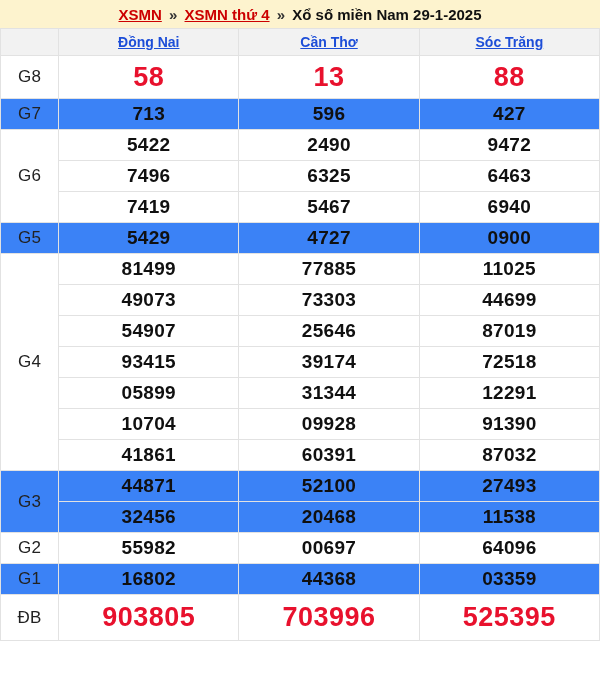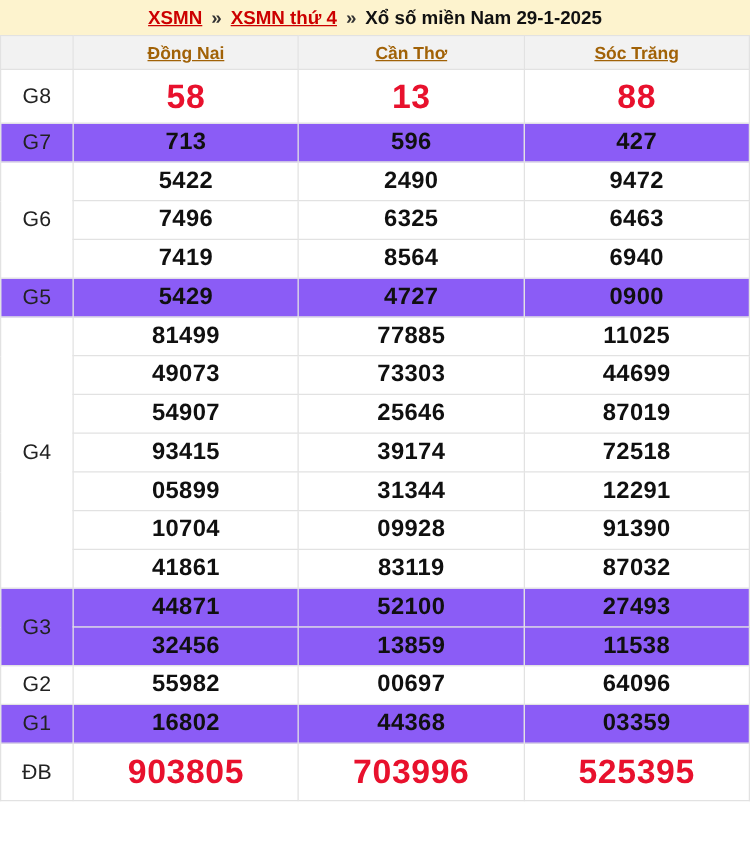--- a/index.html
+++ b/index.html
@@ -58,35 +58,35 @@
   table.result th,
   table.result td {
     border: 1px solid #e2e2e2;
     padding: 0;
     text-align: center;
     vertical-align: middle;
     background-clip: padding-box;
   }
   table.result tr.shaded > td,
   table.result tr.shaded > th {
-    background: #8b5cf6;
+    background: #3b82f6;
   }
   table.result tr.plain > td,
   table.result tr.plain > th {
     background: #ffffff;
   }
 
   
   thead th {
     background: #f2f2f2;
     height: 26px;
     font-weight: normal;
   }
   .prov-link {
-    color: #a16207;
+    color: #1d4ed8;
     text-decoration: underline;
     font-size: 14px;
     font-weight: bold;
     cursor: pointer;
   }
 
   
   td.lbl {
     font-size: 17px;
     font-weight: normal;
@@ -163,21 +163,21 @@
         <td class="num">2490</td>
         <td class="num">9472</td>
       </tr>
       <tr class="plain">
         <td class="num">7496</td>
         <td class="num">6325</td>
         <td class="num">6463</td>
       </tr>
       <tr class="plain">
         <td class="num">7419</td>
-        <td class="num">8564</td>
+        <td class="num">5467</td>
         <td class="num">6940</td>
       </tr>
       <tr class="shaded">
         <td class="lbl" rowspan="1">G5</td>
         <td class="num">5429</td>
         <td class="num">4727</td>
         <td class="num">0900</td>
       </tr>
       <tr class="plain">
         <td class="lbl" rowspan="7">G4</td>
@@ -205,32 +205,32 @@
         <td class="num">31344</td>
         <td class="num">12291</td>
       </tr>
       <tr class="plain">
         <td class="num">10704</td>
         <td class="num">09928</td>
         <td class="num">91390</td>
       </tr>
       <tr class="plain">
         <td class="num">41861</td>
-        <td class="num">83119</td>
+        <td class="num">60391</td>
         <td class="num">87032</td>
       </tr>
       <tr class="shaded">
         <td class="lbl" rowspan="2">G3</td>
         <td class="num">44871</td>
         <td class="num">52100</td>
         <td class="num">27493</td>
       </tr>
       <tr class="shaded">
         <td class="num">32456</td>
-        <td class="num">13859</td>
+        <td class="num">20468</td>
         <td class="num">11538</td>
       </tr>
       <tr class="plain">
         <td class="lbl" rowspan="1">G2</td>
         <td class="num">55982</td>
         <td class="num">00697</td>
         <td class="num">64096</td>
       </tr>
       <tr class="shaded">
         <td class="lbl" rowspan="1">G1</td>

